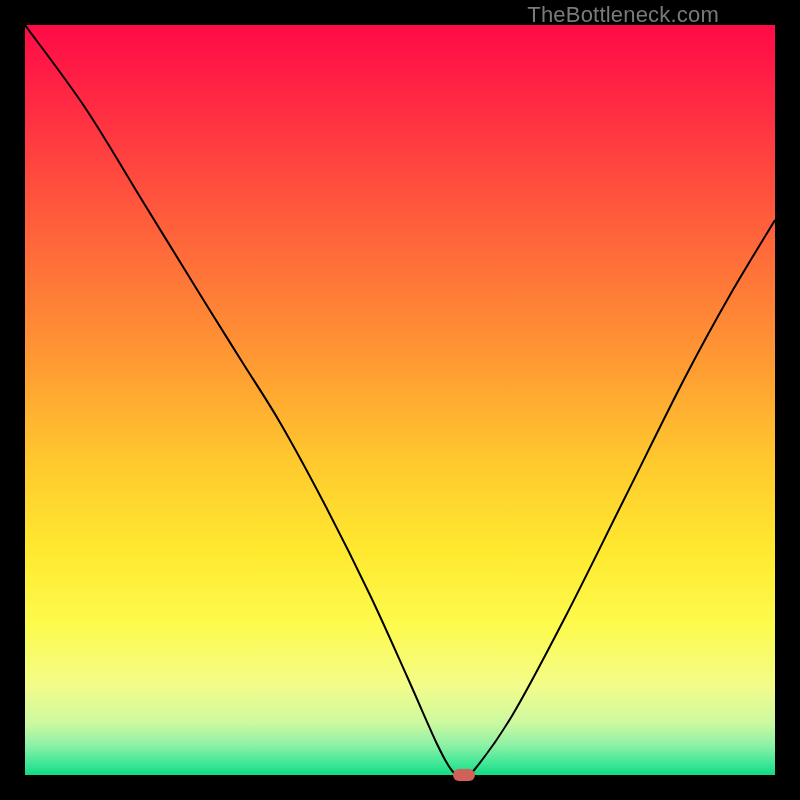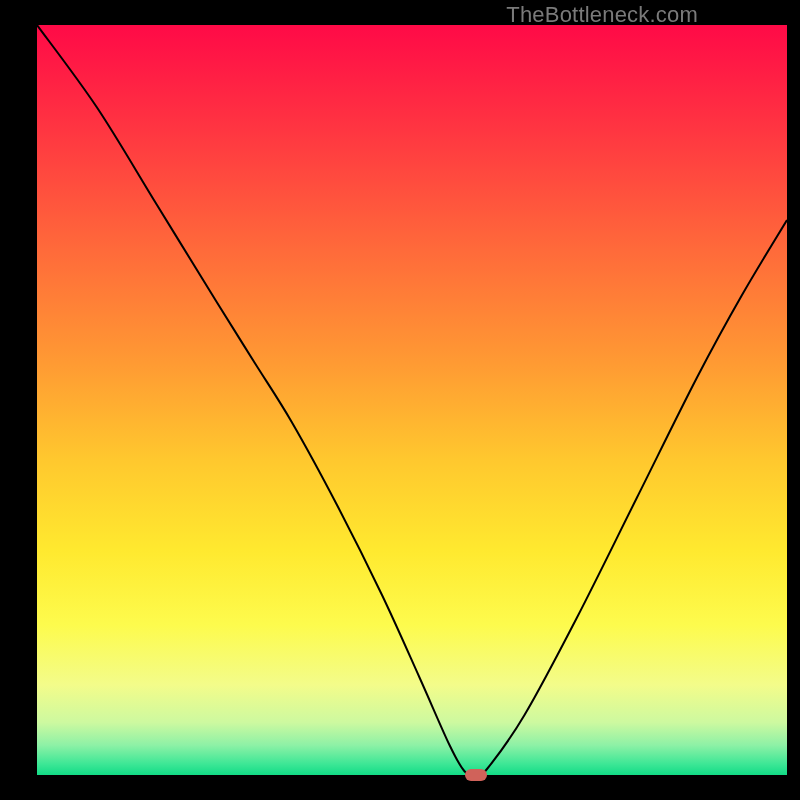--- a/index.html
+++ b/index.html
@@ -6,24 +6,25 @@
     margin: 0;
     padding: 0;
     width: 800px;
     height: 800px;
     background: #000;
     overflow: hidden;
     font-family: Arial, Helvetica, sans-serif;
   }
   .frame {
     position: absolute;
-    left: 12px;
+    left: 0;
     top: 0;
     width: 696px;
     height: 800px;
+    padding-left: 33px;
   }
   .watermark {
     position: absolute;
     top: 2px;
     right: 10px;
     color: #7a7a7a;
     font-size: 22px;
     font-weight: 500;
     letter-spacing: 0.2px;
   }

